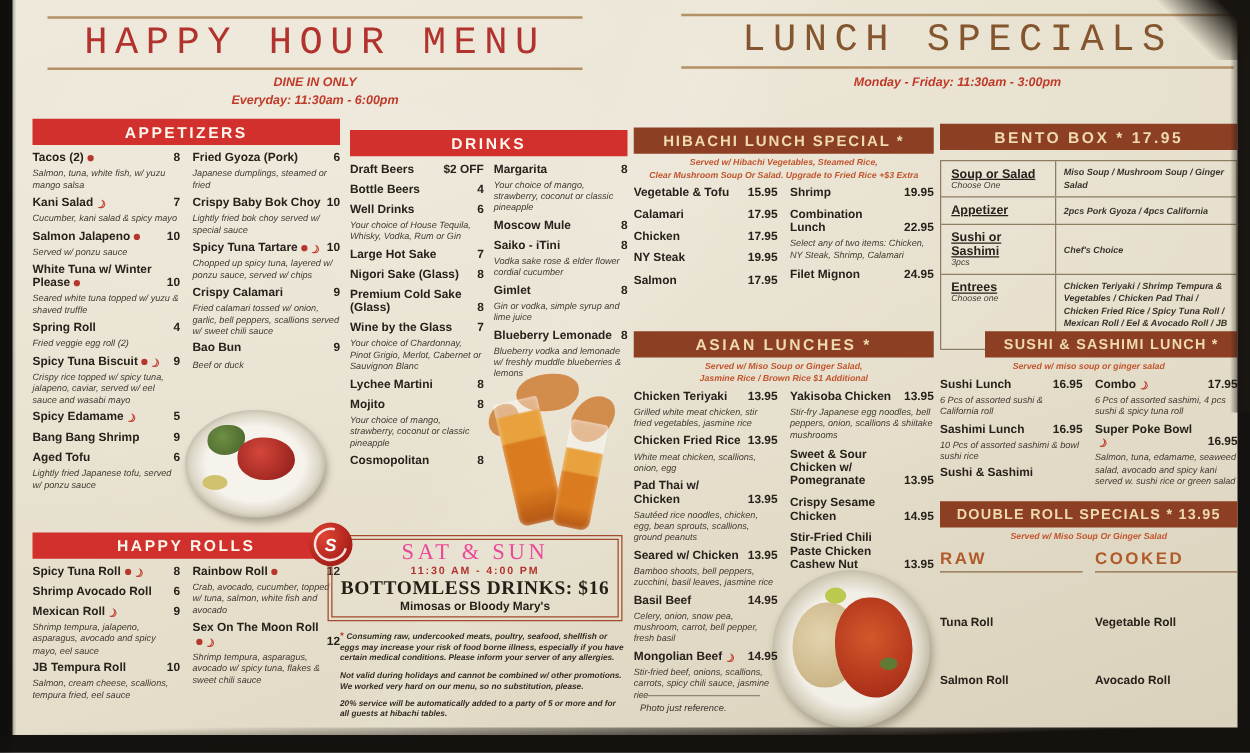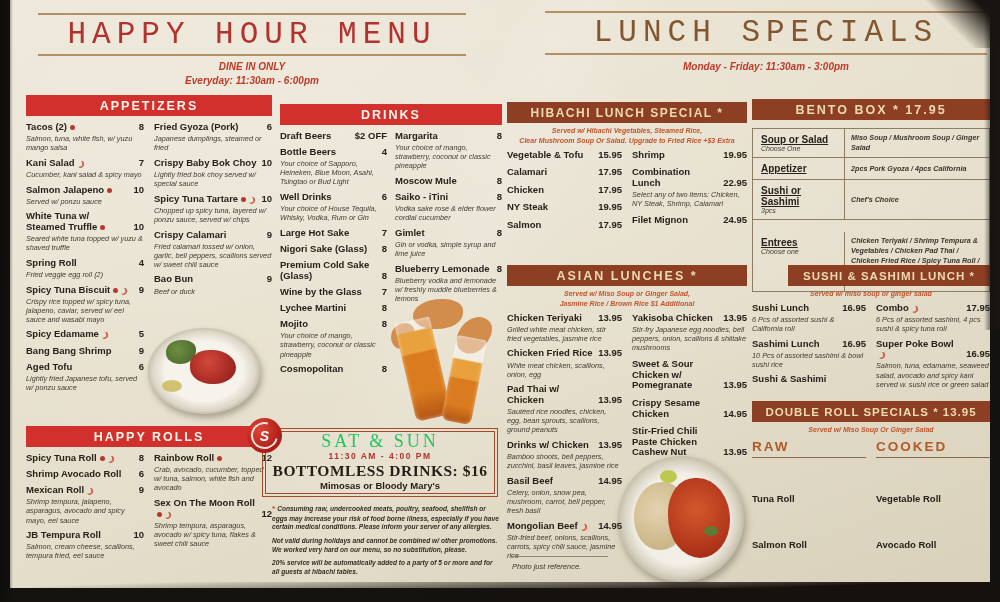--- a/index.html
+++ b/index.html
@@ -40,37 +40,37 @@
   .mi-name{font-weight:bold;font-size:9.5px;color:#26211b;}
   .mi-price{margin-left:auto;font-weight:bold;font-size:9.5px;color:#26211b;padding-left:5px;white-space:nowrap;}
   .mi-desc{font-style:italic;font-size:7.3px;line-height:1.25;color:#403931;margin-top:1.5px;}
   .ric{display:inline-block;width:5px;height:5px;border-radius:50%;background:#b7372c;margin-left:3px;}
   .sic{color:#c03a2a;font-size:9px;font-style:normal;display:inline-block;transform:rotate(205deg);margin-left:2px;line-height:1;}
   .spaced .mi{margin-bottom:7px;}
   
   #weekend-box{left:262px;top:428px;width:236px;height:69px;border:1.5px solid #a14a2c;box-sizing:border-box;
     text-align:center;padding-top:3px;background:rgba(255,255,255,.06);}
   #weekend-box:before{content:"";position:absolute;inset:2px;border:0.5px solid #a14a2c;pointer-events:none;}
-  #wk-days{font-family:"Liberation Serif",serif;color:#22c55e;font-size:18px;letter-spacing:3px;line-height:1.05;}
+  #wk-days{font-family:"Liberation Serif",serif;color:#ec4899;font-size:18px;letter-spacing:3px;line-height:1.05;}
   #wk-hours{color:#b2332e;font-size:8.5px;font-weight:bold;letter-spacing:1.5px;}
   #wk-offer{font-family:"Liberation Serif",serif;font-weight:bold;color:#241e15;font-size:15.5px;letter-spacing:.5px;margin-top:1px;}
   #wk-detail{font-weight:bold;color:#241e15;font-size:9.5px;}
   #weekend-logo{position:absolute;left:247px;top:418px;width:35px;height:35px;border-radius:50%;z-index:3;
     background:radial-gradient(circle at 35% 32%,#e04434,#a81f18 70%);display:flex;align-items:center;justify-content:center;}
   #weekend-logo:before{content:"";position:absolute;inset:4px;border:2px solid rgba(255,255,255,.85);
     border-right-color:transparent;border-radius:50%;transform:rotate(-30deg);}
   #weekend-logo span{color:#fff;font-weight:bold;font-style:italic;font-size:14px;position:relative;}
   
   #footnotes{left:272px;top:504px;width:228px;}
   .fnote{font-style:italic;font-weight:bold;font-size:6.6px;line-height:1.32;color:#332c23;margin-bottom:5px;}
   .fstar{color:#c0392b;font-style:normal;margin-right:2px;font-size:8px;}
   
   #bento-table{border:1px solid #8d7d63;margin-top:8px;background:rgba(255,255,255,.05);}
   .bento-row{display:grid;grid-template-columns:92px 1fr;border-bottom:1px solid #8d7d63;}
-  .bento-row:last-child{border-bottom:none;margin-top:12px;}
+  .bento-row:last-child{border-bottom:none;}
   .bento-label{padding:5px 4px 5px 8px;border-right:1px solid #8d7d63;}
   .bl{font-weight:bold;font-size:10px;color:#26211b;text-decoration:underline;}
   .bs{font-style:italic;font-size:7px;color:#403931;}
   .bento-value{padding:4px 6px;font-style:italic;font-weight:bold;font-size:7.2px;line-height:1.4;
     color:#3a332b;display:flex;align-items:center;}
   
   .roll-head{color:#b05a2a;font-weight:bold;font-size:13.5px;letter-spacing:2px;}
   .roll-rule{height:1px;background:#8a6a48;margin:3px 0 7px 0;}
   .rolls .mi{margin-bottom:6.5px;margin-top:36px;}
   
@@ -137,21 +137,21 @@
   </div>
           <div class="mi">
     <div class="mi-head">
       <span class="mi-name"><span>Salmon Jalapeno</span><span class="ric"></span></span>
       <span class="mi-price">10</span>
     </div>
     <div class="mi-desc">Served w/ ponzu sauce</div>
   </div>
           <div class="mi">
     <div class="mi-head">
-      <span class="mi-name"><span>White Tuna w/ Steamed Truffle</span><span class="ric"></span></span>
+      <span class="mi-name"><span>White Tuna w/ Winter Please</span><span class="ric"></span></span>
       <span class="mi-price">10</span>
     </div>
     <div class="mi-desc">Seared white tuna topped w/ yuzu &amp; shaved truffle</div>
   </div>
           <div class="mi">
     <div class="mi-head">
       <span class="mi-name"><span>Spring Roll</span></span>
       <span class="mi-price">4</span>
     </div>
     <div class="mi-desc">Fried veggie egg roll (2)</div>
@@ -234,21 +234,20 @@
       <span class="mi-name"><span>Draft Beers</span></span>
       <span class="mi-price">$2 OFF</span>
     </div>
 
   </div>
           <div class="mi">
     <div class="mi-head">
       <span class="mi-name"><span>Bottle Beers</span></span>
       <span class="mi-price">4</span>
     </div>
-    <div class="mi-desc">Your choice of Sapporo, Heineken, Blue Moon, Asahi, Tsingtao or Bud Light</div>
   </div>
           <div class="mi">
     <div class="mi-head">
       <span class="mi-name"><span>Well Drinks</span></span>
       <span class="mi-price">6</span>
     </div>
     <div class="mi-desc">Your choice of House Tequila, Whisky, Vodka, Rum or Gin</div>
   </div>
           <div class="mi">
     <div class="mi-head">
@@ -269,20 +268,21 @@
       <span class="mi-name"><span>Premium Cold Sake (Glass)</span></span>
       <span class="mi-price">8</span>
     </div>
 
   </div>
           <div class="mi">
     <div class="mi-head">
       <span class="mi-name"><span>Wine by the Glass</span></span>
       <span class="mi-price">7</span>
     </div>
+    <div class="mi-desc">Your choice of Chardonnay, Pinot Grigio, Merlot, Cabernet or Sauvignon Blanc</div>
   </div>
           <div class="mi">
     <div class="mi-head">
       <span class="mi-name"><span>Lychee Martini</span></span>
       <span class="mi-price">8</span>
     </div>
 
   </div>
           <div class="mi">
     <div class="mi-head">
@@ -507,21 +507,21 @@
   </div>
           <div class="mi">
     <div class="mi-head">
       <span class="mi-name"><span>Pad Thai w/ Chicken</span></span>
       <span class="mi-price">13.95</span>
     </div>
     <div class="mi-desc">Sautéed rice noodles, chicken, egg, bean sprouts, scallions, ground peanuts</div>
   </div>
           <div class="mi">
     <div class="mi-head">
-      <span class="mi-name"><span>Drinks w/ Chicken</span></span>
+      <span class="mi-name"><span>Seared w/ Chicken</span></span>
       <span class="mi-price">13.95</span>
     </div>
     <div class="mi-desc">Bamboo shoots, bell peppers, zucchini, basil leaves, jasmine rice</div>
   </div>
           <div class="mi">
     <div class="mi-head">
       <span class="mi-name"><span>Basil Beef</span></span>
       <span class="mi-price">14.95</span>
     </div>
     <div class="mi-desc">Celery, onion, snow pea, mushroom, carrot, bell pepper, fresh basil</div>

